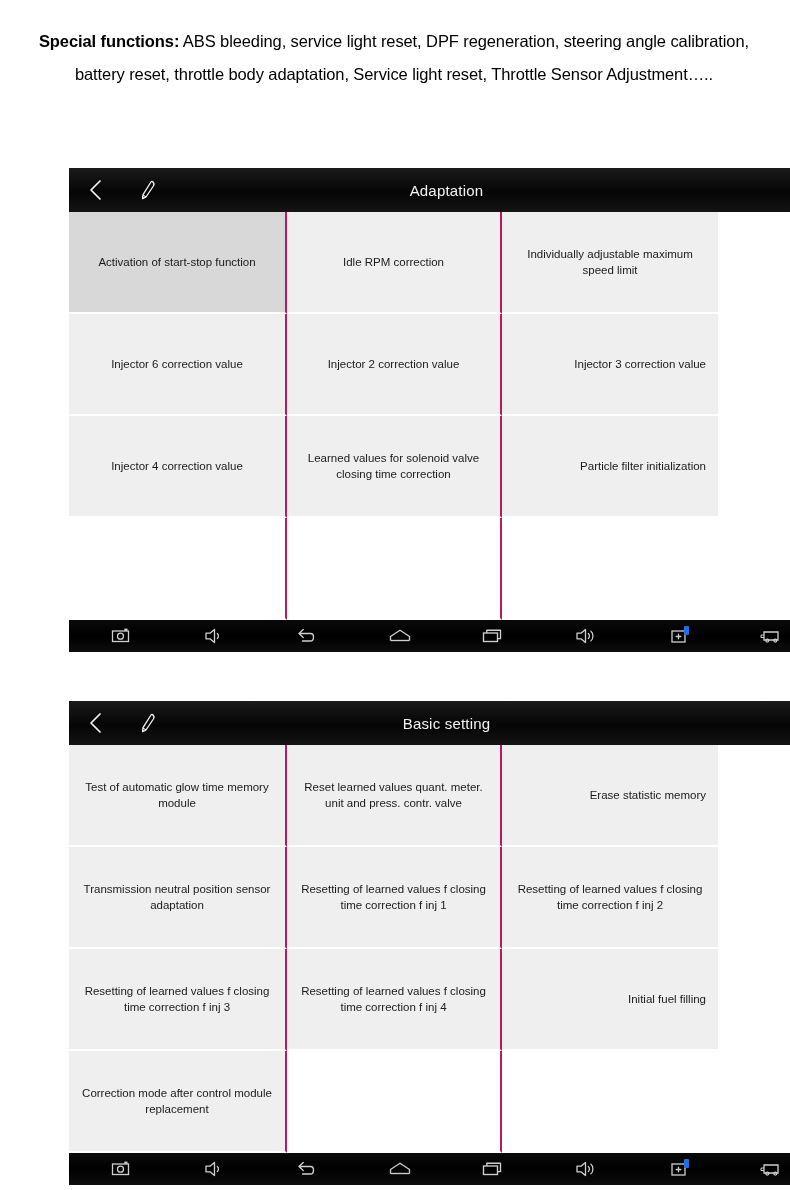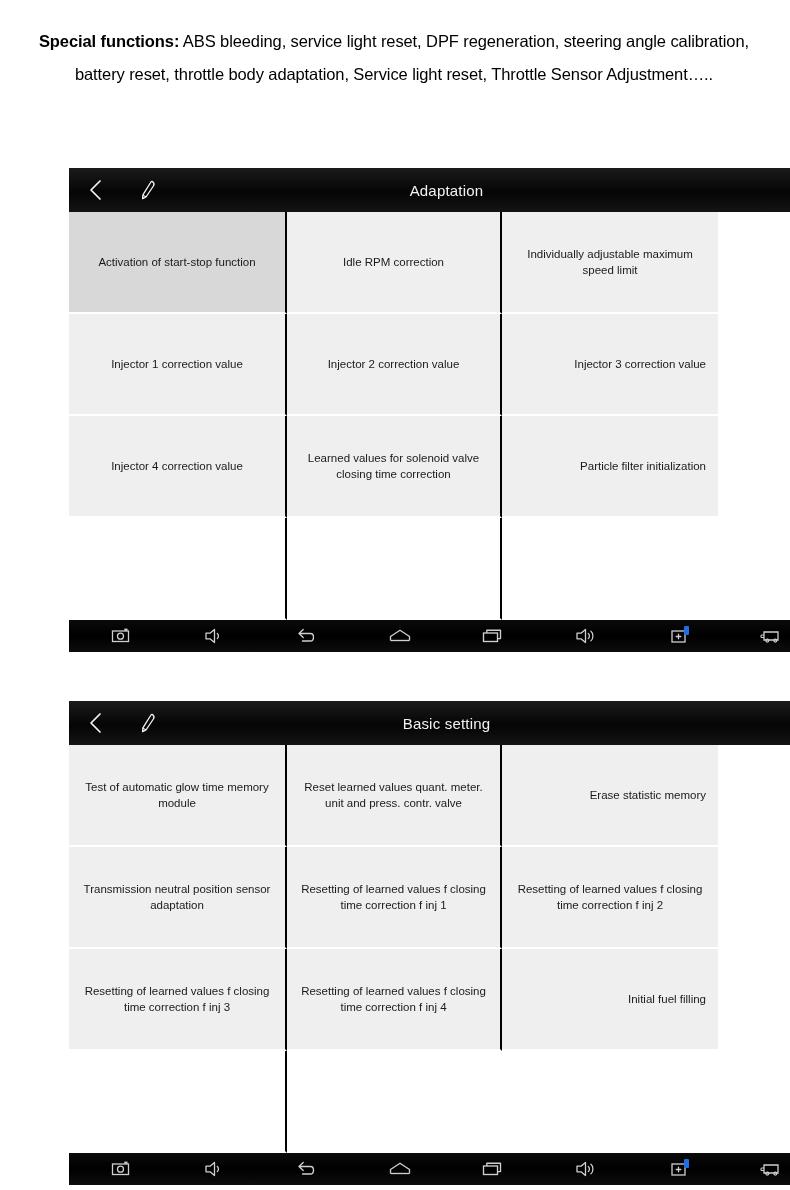--- a/index.html
+++ b/index.html
@@ -72,21 +72,21 @@
 
   
   .grid {
     display: grid;
     grid-template-columns: 218px 215px 216px;
     background: #ffffff;
   }
   .cell {
     height: 102px;
     background: #efefef;
-    border-right: 2px solid #000000;
+    border-right: 2px solid #be185d;
     border-bottom: 2px solid #ffffff;
     display: flex;
     align-items: center;
     justify-content: center;
     text-align: center;
     padding: 4px 12px;
     font-size: 11.5px;
     line-height: 16px;
     color: #1a1a1a;
   }
@@ -148,21 +148,21 @@
       <div class="cell selected">
           <span>Activation of start-stop function</span>
         </div>
       <div class="cell">
           <span>Idle RPM correction</span>
         </div>
       <div class="cell">
           <span>Individually adjustable maximum speed limit</span>
         </div>
       <div class="cell">
-          <span>Injector 1 correction value</span>
+          <span>Injector 6 correction value</span>
         </div>
       <div class="cell">
           <span>Injector 2 correction value</span>
         </div>
       <div class="cell">
           <span>Injector 3 correction value</span>
         </div>
       <div class="cell">
           <span>Injector 4 correction value</span>
         </div>
@@ -274,20 +274,23 @@
         </div>
       <div class="cell">
           <span>Resetting of learned values f closing time correction f inj 3</span>
         </div>
       <div class="cell">
           <span>Resetting of learned values f closing time correction f inj 4</span>
         </div>
       <div class="cell">
           <span>Initial fuel filling</span>
         </div>
+      <div class="cell">
+          <span>Correction mode after control module replacement</span>
+        </div>
       <div class="cell empty">
           <span></span>
         </div>
     </div>
 
     <div class="navbar">
       <span class="nav-icon">
         <svg width="22" height="18" viewBox="0 0 22 18">
           <rect x="2.5" y="4" width="16" height="10.5" fill="none" stroke="#cfcfcf" stroke-width="1.3"></rect>
           <circle cx="10.5" cy="9.2" r="3" fill="none" stroke="#cfcfcf" stroke-width="1.3"></circle>

